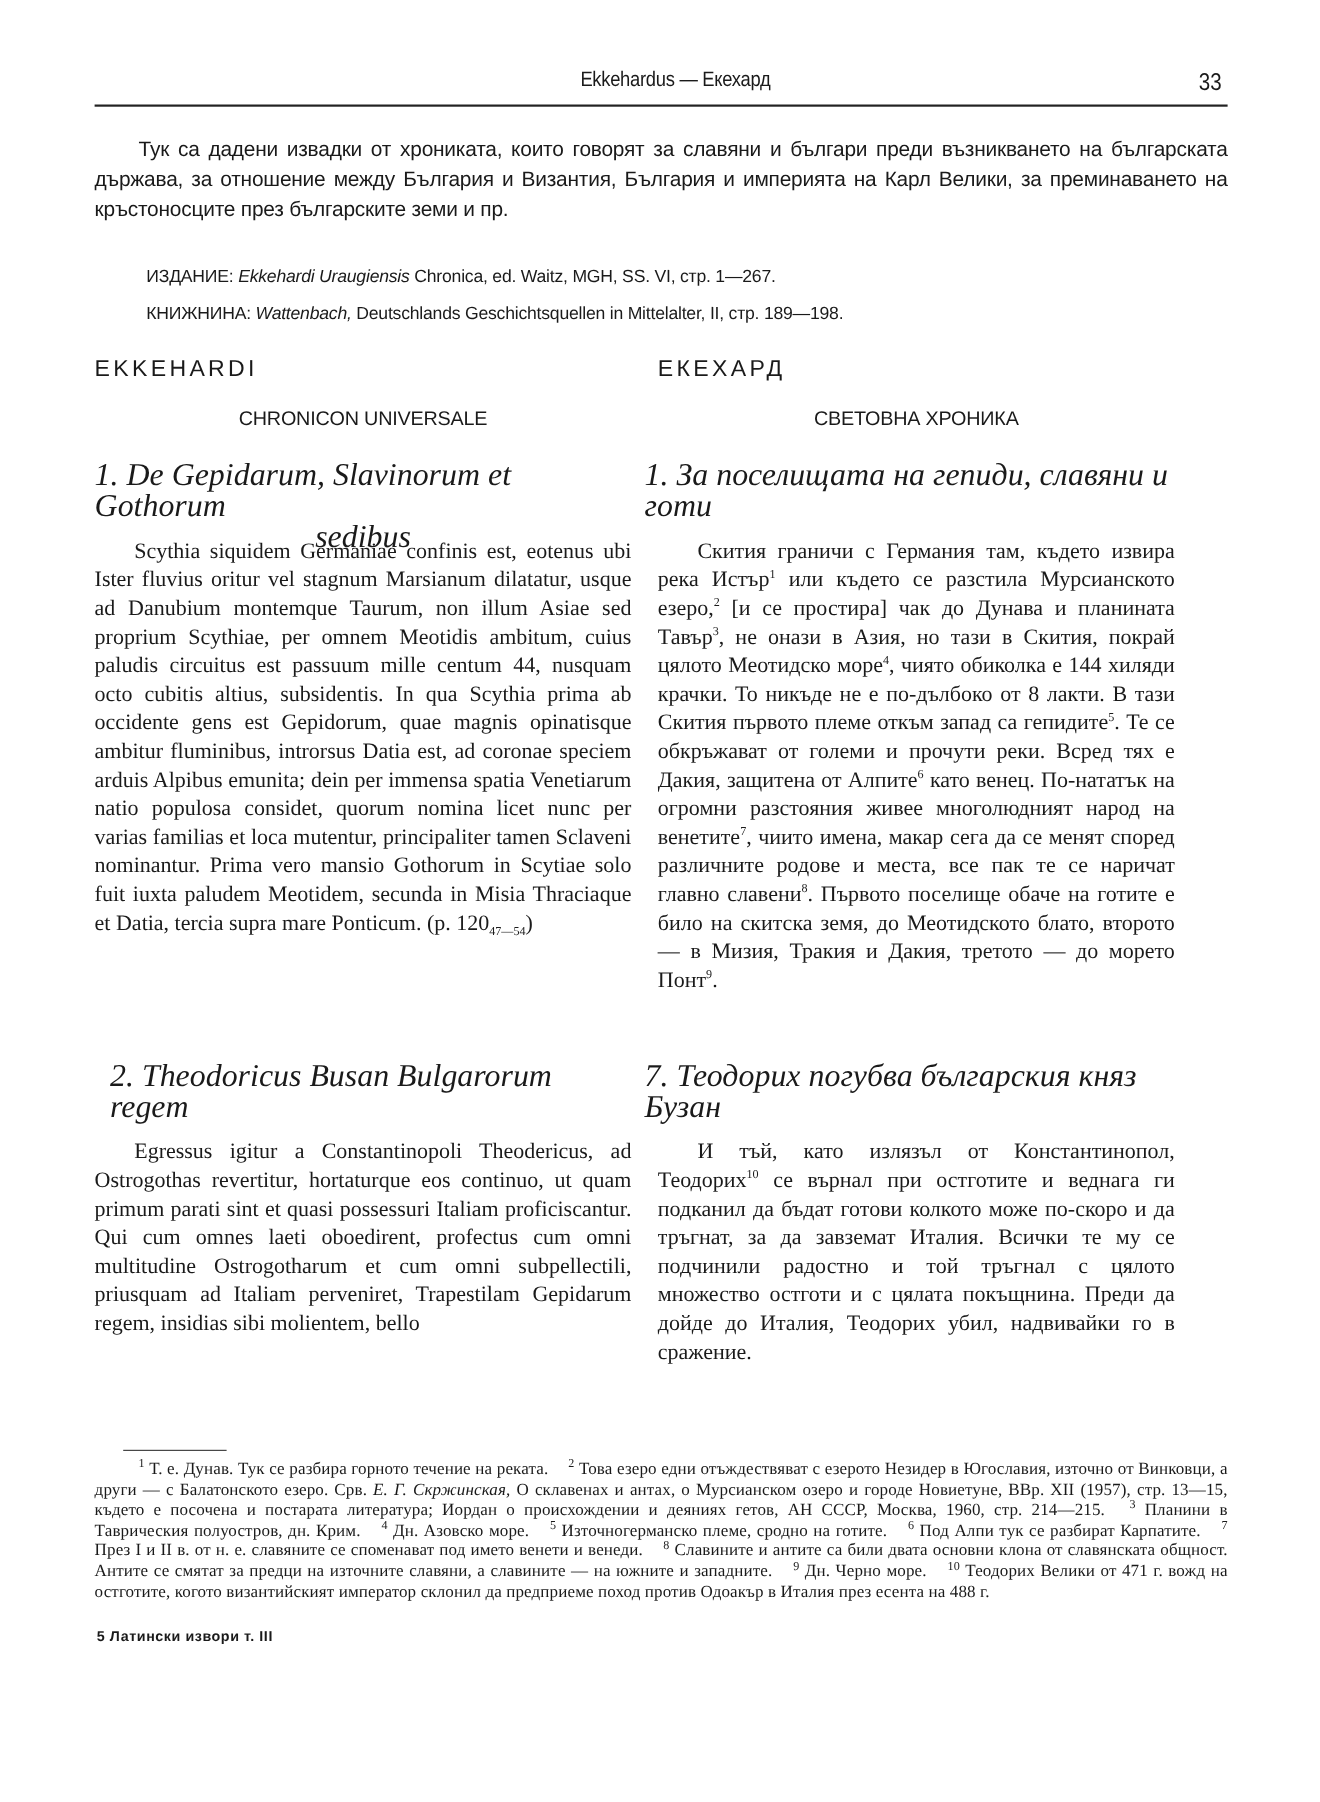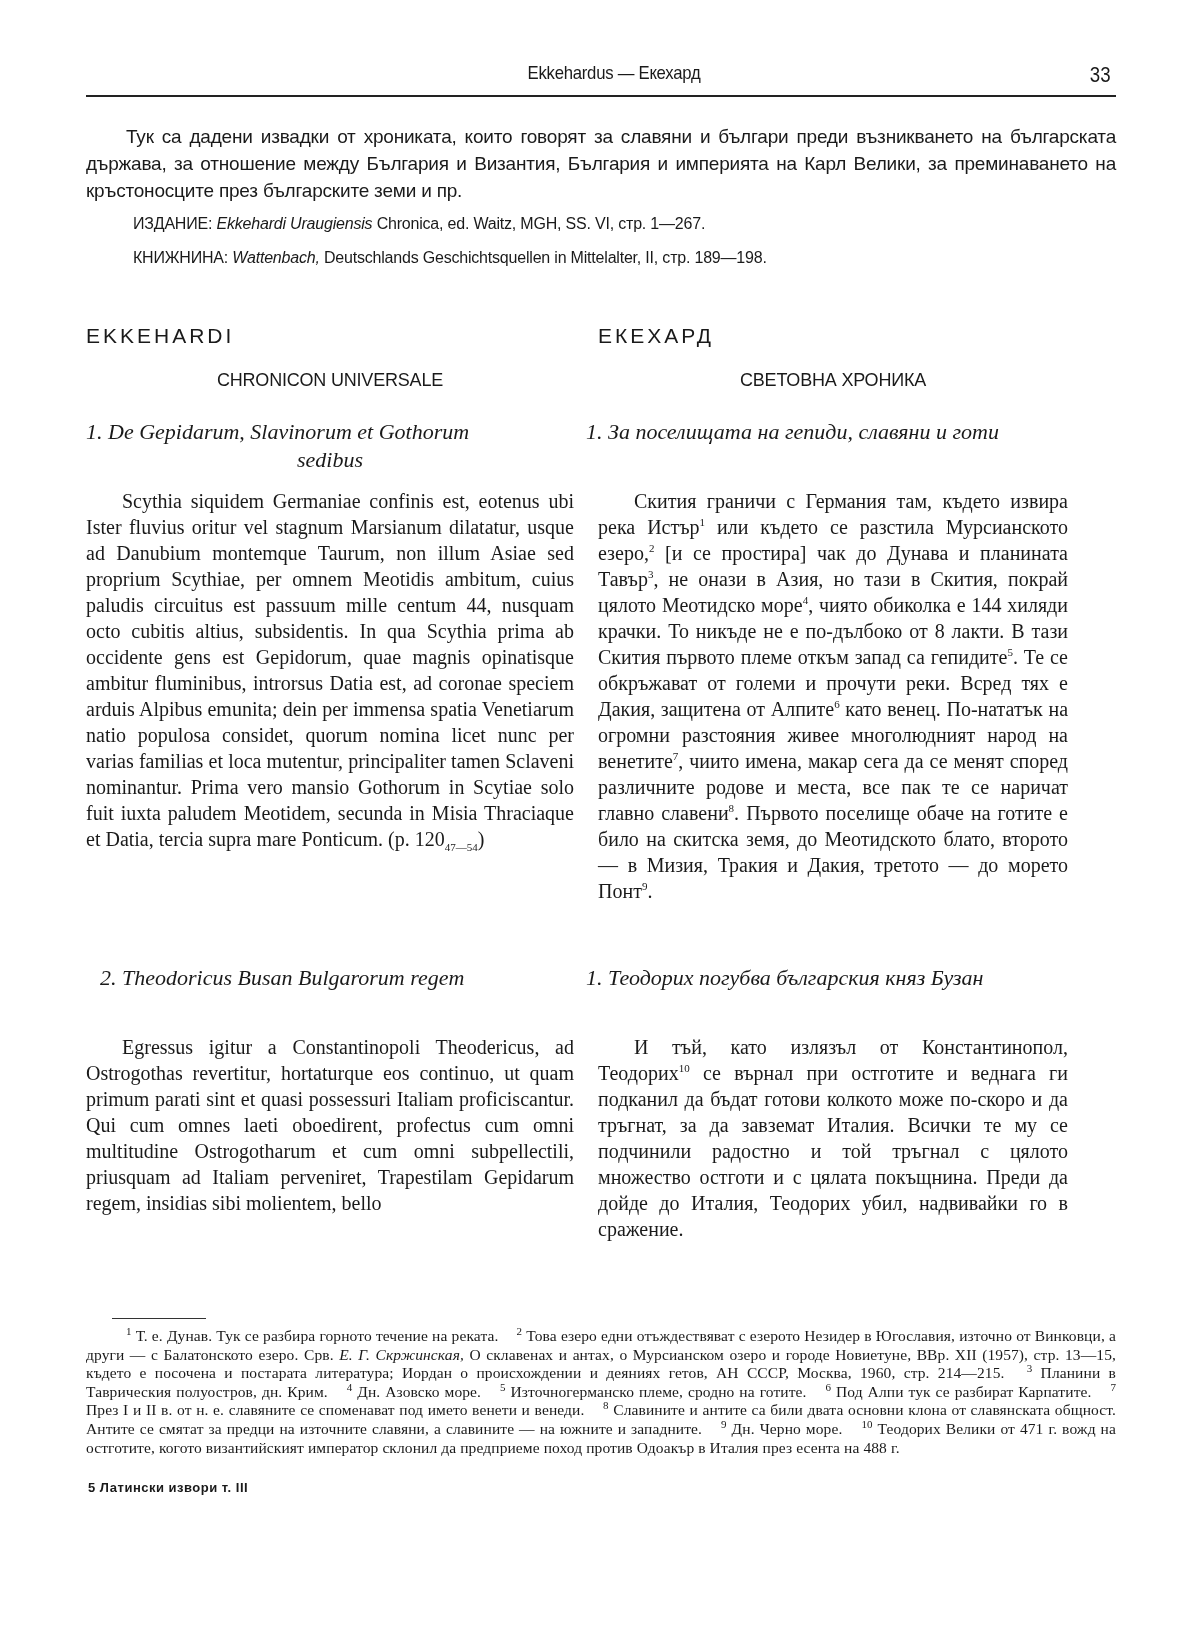--- a/index.html
+++ b/index.html
@@ -21,30 +21,30 @@
     font-family: "Liberation Sans", sans-serif; transform: scaleX(0.85);
   }
   .head-rule { left: 86px; width: 1030px; top: 95px; height: 2px; background: #222; }
 
   .intro {
     left: 86px; width: 1030px; top: 123px;
     font-family: "Liberation Sans", sans-serif; font-size: 19px; line-height: 27px;
     text-align: justify; letter-spacing: -0.2px;
   }
   .intro p { margin: 0; text-indent: 40px; }
-  .biblio { left: 133px; font-family: "Liberation Sans", sans-serif; font-size: 16px; letter-spacing: -0.2px; }
+  .biblio { left: 133px; font-family: "Liberation Sans", sans-serif; font-size: 16px; letter-spacing: -0.2px; margin-top: 28px; }
   .biblio i { font-style: italic; }
 
   .col { width: 488px; }
   .col-left { left: 86px; }
   .col-right { left: 598px; width: 470px; }
 
   .caps-title { text-align: left; font-family: "Liberation Sans", sans-serif; font-size: 21px; letter-spacing: 3px; }
   .sub-title { text-align: center; font-family: "Liberation Sans", sans-serif; font-size: 18px; letter-spacing: -0.2px; }
-  .sec-head { font-style: italic; font-size: 22px; line-height: 28px; }
+  .sec-head { font-style: italic; font-size: 29px; line-height: 28px; }
   .body-text { font-size: 20px; line-height: 26px; text-align: justify; }
   .body-text p { margin: 0; text-indent: 36px; }
   sup { font-size: 11px; line-height: 0; vertical-align: super; }
   sub { font-size: 11px; line-height: 0; }
 
   .foot-rule { left: 112px; width: 94px; top: 1318px; height: 1px; background: #333; }
   .footnotes {
     left: 86px; width: 1030px; top: 1327px;
     font-size: 15.5px; line-height: 18.6px; text-align: justify;
     font-family: "Liberation Serif", serif; letter-spacing: 0.1px;
@@ -95,21 +95,21 @@
 </div>
 
 <div class="abs caps-title" style="left:598px;width:470px;top:324px">ЕКЕХАРД</div>
 <div class="abs sub-title" style="left:598px;width:470px;top:370px">СВЕТОВНА ХРОНИКА</div>
 
 <div class="abs col col-right sec-head" style="top:418px;left:586px;width:490px">1. За поселищата на гепиди, славяни и готи</div>
 <div class="abs col col-right body-text" style="top:488px">
   <p id="bg-sec1"><span>Скития граничи с Германия там, където извира река Истър</span><sup>1</sup><span> или където се разстила Мурсианското езеро,</span><sup>2</sup><span> [и се простира] чак до Дунава и планината Тавър</span><sup>3</sup><span>, не онази в Азия, но тази в Скития, покрай цялото Меотидско море</span><sup>4</sup><span>, чиято обиколка е 144 хиляди крачки. То никъде не е по-дълбоко от 8 лакти. В тази Скития първото племе откъм запад са гепидите</span><sup>5</sup><span>. Те се обкръжават от големи и прочути реки. Всред тях е Дакия, защитена от Алпите</span><sup>6</sup><span> като венец. По-нататък на огромни разстояния живее многолюдният народ на венетите</span><sup>7</sup><span>, чиито имена, макар сега да се менят според различните родове и места, все пак те се наричат главно славени</span><sup>8</sup><span>. Първото поселище обаче на готите е било на скитска земя, до Меотидското блато, второто — в Мизия, Тракия и Дакия, третото — до морето Понт</span><sup>9</sup><span>.</span></p>
 </div>
 
-<div class="abs col col-right sec-head" style="top:964px;left:586px;width:490px">1. Теодорих погубва българския княз Бузан</div>
+<div class="abs col col-right sec-head" style="top:964px;left:586px;width:490px">7. Теодорих погубва българския княз Бузан</div>
 <div class="abs col col-right body-text" style="top:1034px">
   <p id="bg-sec2"><span>И тъй, като излязъл от Константинопол, Теодорих</span><sup>10</sup><span> се върнал при остготите и веднага ги подканил да бъдат готови колкото може по-скоро и да тръгнат, за да завземат Италия. Всички те му се подчинили радостно и той тръгнал с цялото множество остготи и с цялата покъщнина. Преди да дойде до Италия, Теодорих убил, надвивайки го в сражение.</span></p>
 </div>
 
 <div class="abs foot-rule"></div>
 <div class="abs footnotes">
   <p id="fn-container"><span><sup>1</sup><span> Т. е. Дунав. Тук се разбира горното течение на реката.</span></span> <span class="fn"><sup>2</sup><span> Това езеро едни отъждествяват с езерото Незидер в Югославия, източно от Винковци, а други — с Балатонското езеро. Срв. </span><i>Е. Г. Скржинская,</i><span> О склавенах и антах, о Мурсианском озеро и городе Новиетуне, ВВр. XII (1957), стр. 13—15, където е посочена и постарата литература; Иордан о происхождении и деяниях гетов, АН СССР, Москва, 1960, стр. 214—215.</span></span> <span class="fn"><sup>3</sup><span> Планини в Таврическия полуостров, дн. Крим.</span></span> <span class="fn"><sup>4</sup><span> Дн. Азовско море.</span></span> <span class="fn"><sup>5</sup><span> Източногерманско племе, сродно на готите.</span></span> <span class="fn"><sup>6</sup><span> Под Алпи тук се разбират Карпатите.</span></span> <span class="fn"><sup>7</sup><span> През I и II в. от н. е. славяните се споменават под името венети и венеди.</span></span> <span class="fn"><sup>8</sup><span> Славините и антите са били двата основни клона от славянската общност. Антите се смятат за предци на източните славяни, а славините — на южните и западните.</span></span> <span class="fn"><sup>9</sup><span> Дн. Черно море.</span></span> <span class="fn"><sup>10</sup><span> Теодорих Велики от 471 г. вожд на остготите, когото византийският император склонил да предприеме поход против Одоакър в Италия през есента на 488 г.</span></span> </p>
 </div>
 
 <div class="abs signature">5  Латински извори  т. III</div>

